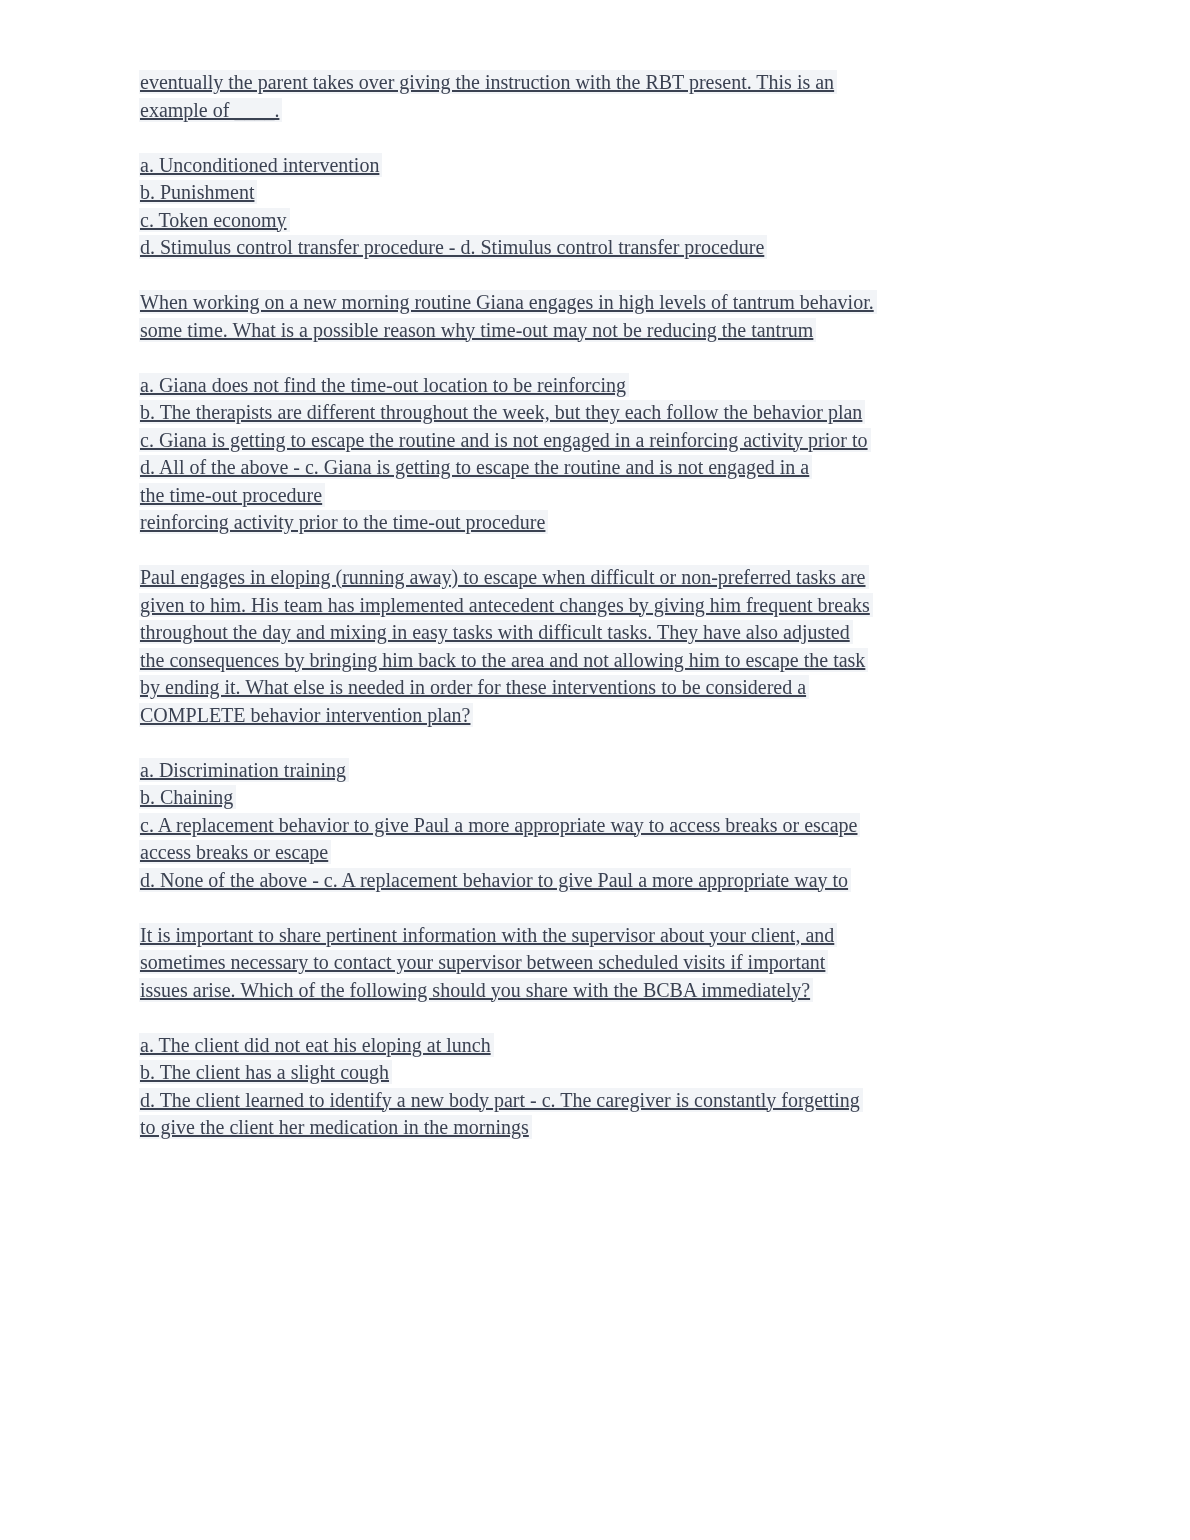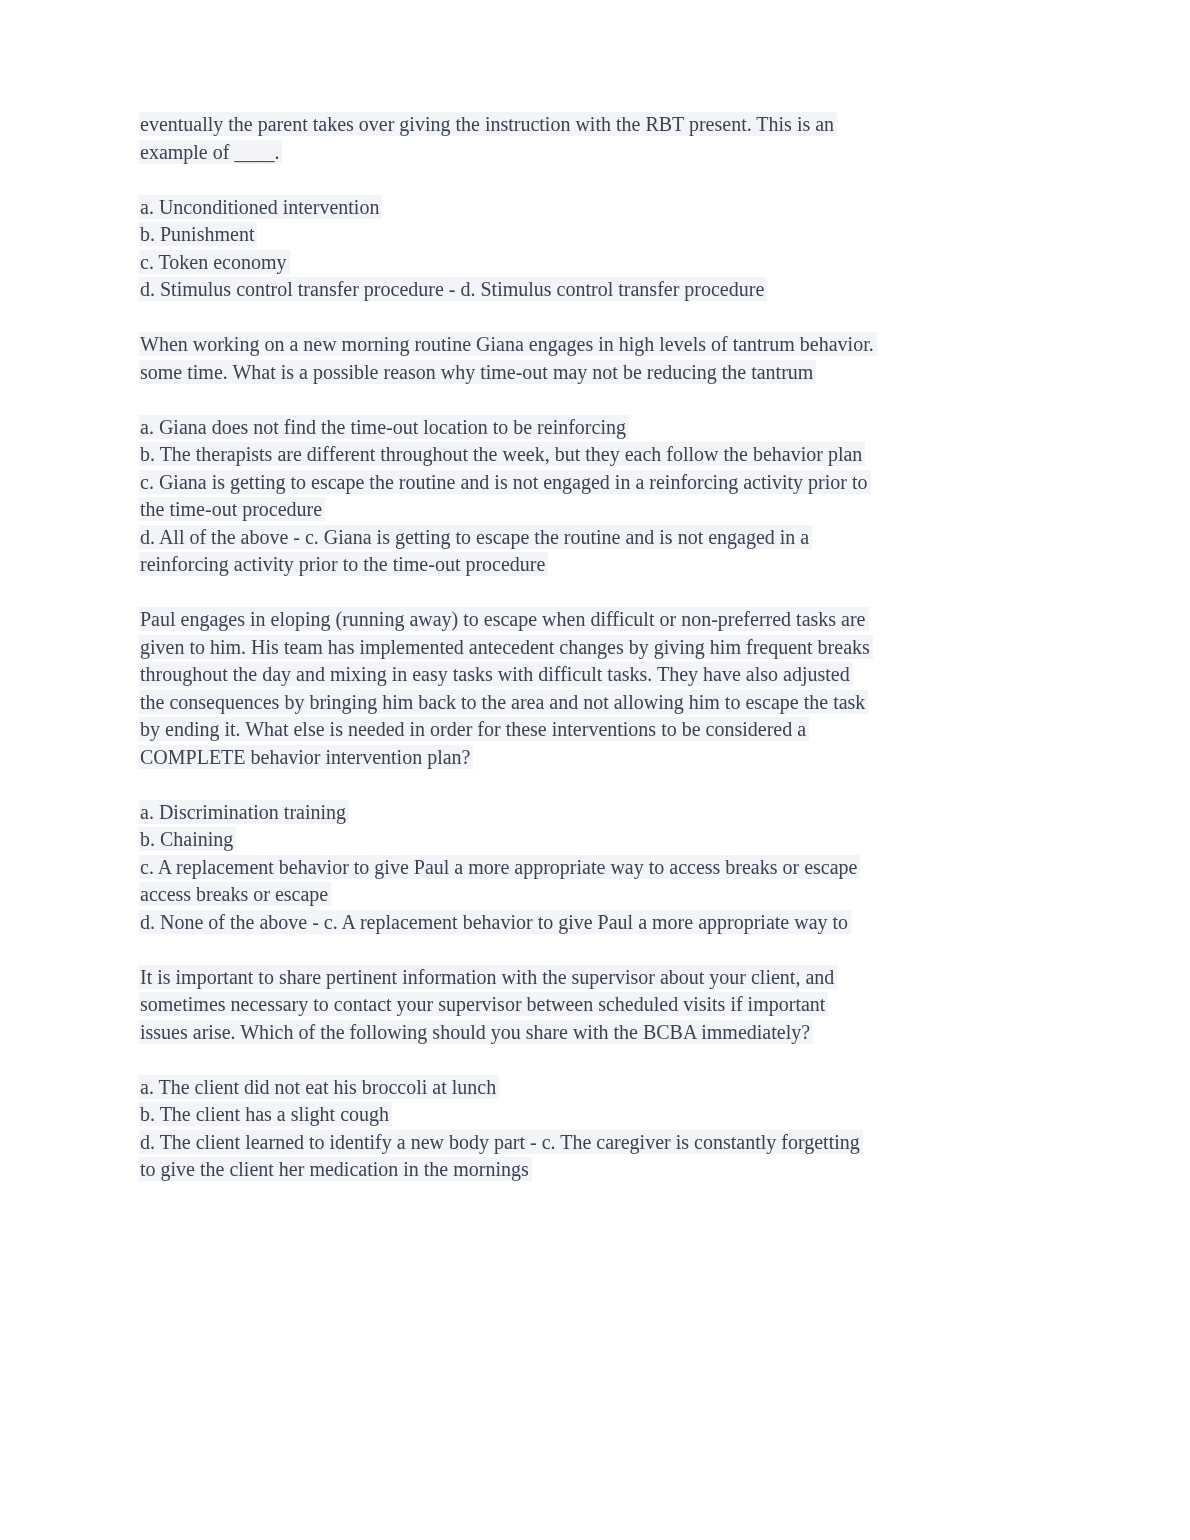--- a/index.html
+++ b/index.html
@@ -14,21 +14,22 @@
     background: var(--page-bg);
   }
   body {
     width: 1190px;
     height: 1540px;
     overflow: hidden;
     font-family: "Liberation Serif", "DejaVu Serif", serif;
     color: var(--text);
   }
   .doc-content {
-    padding: 111px 40px 0 140px;
+    padding: 69px 40px 0 140px;
+    text-decoration: underline;
   }
   .block {
     margin: 0 0 27.5px 0;
   }
   .block:last-child { margin-bottom: 0; }
   .line {
     line-height: 27.5px;
     font-size: 20px;
     white-space: pre;
   }
@@ -53,22 +54,22 @@
       <div class="line"><span class="hl">d. Stimulus control transfer procedure - d. Stimulus control transfer procedure</span></div>
     </div>
     <div class="block">
       <div class="line"><span class="hl">When working on a new morning routine Giana engages in high levels of tantrum behavior.</span></div>
       <div class="line"><span class="hl">some time. What is a possible reason why time-out may not be reducing the tantrum</span></div>
     </div>
     <div class="block">
       <div class="line"><span class="hl">a. Giana does not find the time-out location to be reinforcing</span></div>
       <div class="line"><span class="hl">b. The therapists are different throughout the week, but they each follow the behavior plan</span></div>
       <div class="line"><span class="hl">c. Giana is getting to escape the routine and is not engaged in a reinforcing activity prior to</span></div>
+      <div class="line"><span class="hl">d. All of the above - c. Giana is getting to escape the routine and is not engaged in a</span></div>
       <div class="line"><span class="hl">the time-out procedure</span></div>
-      <div class="line"><span class="hl">d. All of the above - c. Giana is getting to escape the routine and is not engaged in a</span></div>
       <div class="line"><span class="hl">reinforcing activity prior to the time-out procedure</span></div>
     </div>
     <div class="block">
       <div class="line"><span class="hl">Paul engages in eloping (running away) to escape when difficult or non-preferred tasks are</span></div>
       <div class="line"><span class="hl">given to him. His team has implemented antecedent changes by giving him frequent breaks</span></div>
       <div class="line"><span class="hl">throughout the day and mixing in easy tasks with difficult tasks. They have also adjusted</span></div>
       <div class="line"><span class="hl">the consequences by bringing him back to the area and not allowing him to escape the task</span></div>
       <div class="line"><span class="hl">by ending it. What else is needed in order for these interventions to be considered a</span></div>
       <div class="line"><span class="hl">COMPLETE behavior intervention plan?</span></div>
     </div>
@@ -78,18 +79,18 @@
       <div class="line"><span class="hl">c. A replacement behavior to give Paul a more appropriate way to access breaks or escape</span></div>
       <div class="line"><span class="hl">access breaks or escape</span></div>
       <div class="line"><span class="hl">d. None of the above - c. A replacement behavior to give Paul a more appropriate way to</span></div>
     </div>
     <div class="block">
       <div class="line"><span class="hl">It is important to share pertinent information with the supervisor about your client, and</span></div>
       <div class="line"><span class="hl">sometimes necessary to contact your supervisor between scheduled visits if important</span></div>
       <div class="line"><span class="hl">issues arise. Which of the following should you share with the BCBA immediately?</span></div>
     </div>
     <div class="block">
-      <div class="line"><span class="hl">a. The client did not eat his broccoli at lunch</span></div>
+      <div class="line"><span class="hl">a. The client did not eat his eloping at lunch</span></div>
       <div class="line"><span class="hl">b. The client has a slight cough</span></div>
       <div class="line"><span class="hl">d. The client learned to identify a new body part - c. The caregiver is constantly forgetting</span></div>
       <div class="line"><span class="hl">to give the client her medication in the mornings</span></div>
     </div>
   </div>
 
 </body></html>

